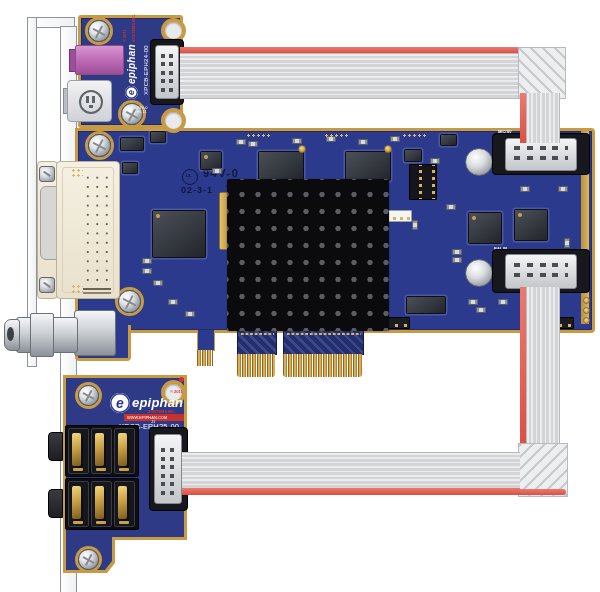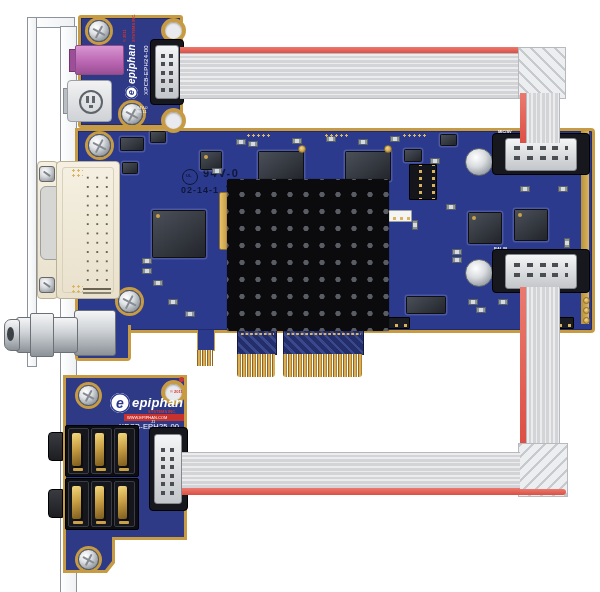--- a/index.html
+++ b/index.html
@@ -124,21 +124,21 @@
     <div class="abs gold-comb" style="left:283px;top:354px;width:79px;height:23px;border-radius:0 0 3px 3px;"></div>
 
     <div class="abs screw" style="left:88px;top:134px;width:21px;height:21px;"></div>
     <div class="abs screw" style="left:118px;top:290px;width:21px;height:21px;"></div>
 
     <div class="abs ulc" style="left:182px;top:169px;width:14px;height:14px;">
       <div class="micro" style="font-weight:bold;margin:3px 0 0 3px;">UL</div>
     </div>
     <div class="abs silk" style="left:203px;top:167px;font-size:11px;letter-spacing:1.5px;">94V-0</div>
     <div class="abs tri" style="left:226px;top:181px;"></div>
-    <div class="abs silk" style="left:181px;top:185px;font-size:9px;letter-spacing:1px;">02-14-1</div>
+    <div class="abs silk" style="left:181px;top:185px;font-size:9px;letter-spacing:1px;">02-3-1</div>
     <div class="abs wtxt" style="left:498px;top:129px;">
       <div class="micro" style="font-weight:bold;">MIC/SV</div>
     </div>
     <div class="abs wtxt" style="left:494px;top:246px;">
       <div class="micro" style="font-weight:bold;">BAL IN</div>
     </div>
 
     <div class="abs chip" style="left:120px;top:137px;width:22px;height:12px;"></div>
     <div class="abs chip" style="left:150px;top:131px;width:14px;height:10px;"></div>
     <div class="abs chip" style="left:122px;top:162px;width:14px;height:10px;"></div>

